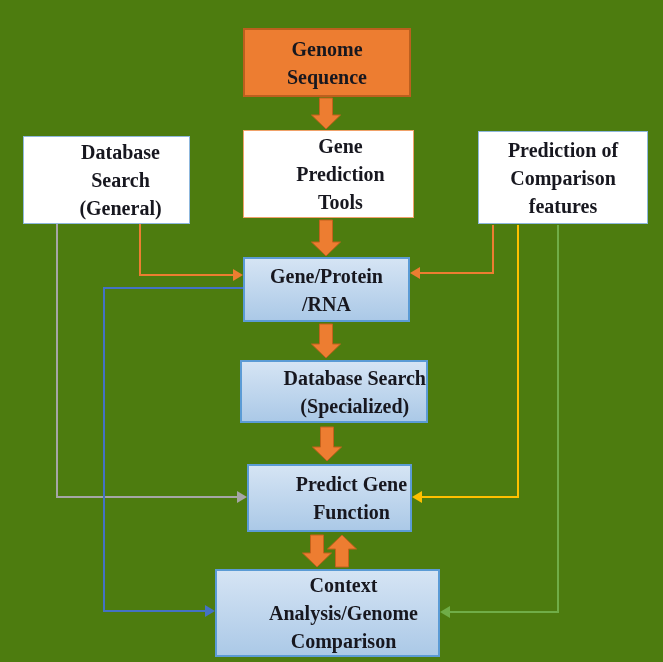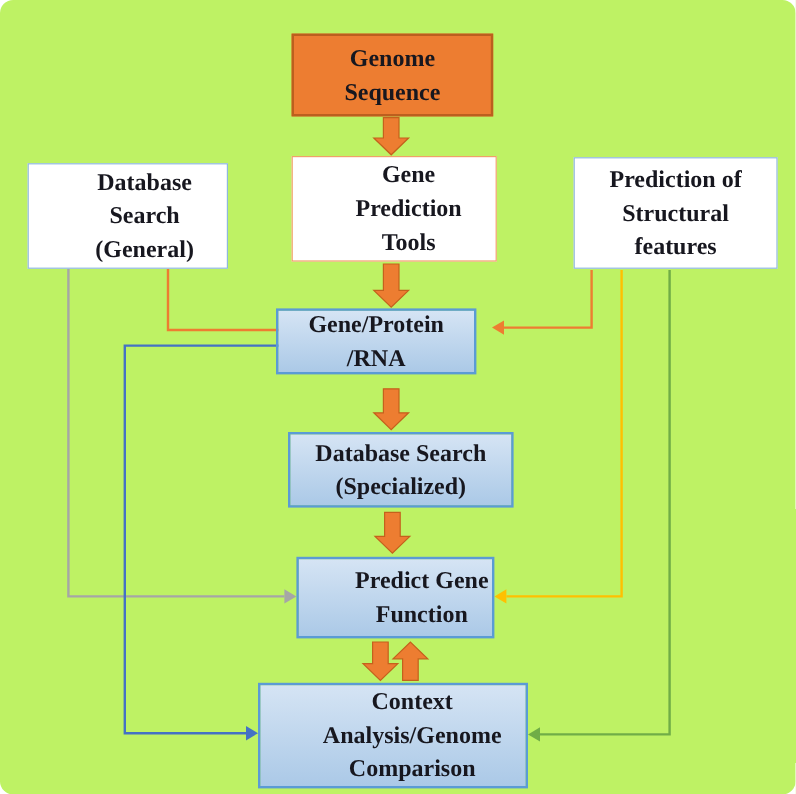--- a/index.html
+++ b/index.html
@@ -1,22 +1,21 @@
 <!DOCTYPE html>
 <html><head>
 <meta charset="utf-8">
 <style>
   html,body{margin:0;padding:0;background:#ffffff;}
   #canvas{
     position:relative;
     width:663px;height:662px;
-    background:#bef264;
+    background:#4d7c0f;
     font-family:"Liberation Serif", serif;
     overflow:hidden;
-    border-radius:11px;
   }
   #wires{position:absolute;left:0;top:0;width:663px;height:662px;}
   .conn{fill:none;stroke-width:2;}
   .blockarrow{stroke:#C4611C;stroke-width:1;}
   .node{
     position:absolute;
     box-sizing:border-box;
     display:flex;align-items:center;justify-content:center;
     text-align:center;
     white-space:pre-line;
@@ -29,22 +28,22 @@
   .style-outline-orange{background:#ffffff;border:1.5px solid #F0A169;}
   .style-outline-blue{background:#ffffff;border:1.5px solid #8FB8DD;}
   .style-blue-fill{
     background:linear-gradient(180deg,#D5E4F4 0%,#ABC9E7 100%);
     border:2px solid #5B9BD5;
   }
   #genome-sequence{left:243px;top:28px;width:168px;height:69px;}
   #gene-prediction-tools{left:243px;top:130px;width:171px;height:88px;padding-left:24px;}
   #database-search-general{left:23px;top:136px;width:167px;height:88px;padding-left:28px;}
   #prediction-structural-features{left:478px;top:131px;width:170px;height:93px;}
-  #gene-protein-rna{left:230px;top:257px;width:167px;height:55px;}
-  #database-search-specialized{left:240px;top:360px;width:188px;height:63px;}
+  #gene-protein-rna{left:243px;top:257px;width:167px;height:65px;}
+  #database-search-specialized{left:240px;top:360px;width:188px;height:63px;justify-content:flex-end;}
   #predict-gene-function{left:247px;top:464px;width:165px;height:68px;padding-left:44px;}
   #context-analysis{left:215px;top:569px;width:225px;height:88px;padding-left:32px;}
 </style>
 </head>
 <body>
 
 <div id="canvas">
 
   <svg id="wires" viewBox="0 0 663 662" xmlns="http://www.w3.org/2000/svg">
 
@@ -86,21 +85,21 @@
   </div>
 
   <div class="node style-outline-blue" id="database-search-general">
     <span>Database
 Search
 (General)</span>
   </div>
 
   <div class="node style-outline-blue" id="prediction-structural-features">
     <span>Prediction of
-Structural
+Comparison
 features</span>
   </div>
 
   <div class="node style-blue-fill" id="gene-protein-rna">
     <span>Gene/Protein
 /RNA</span>
   </div>
 
   <div class="node style-blue-fill" id="database-search-specialized">
     <span>Database Search

